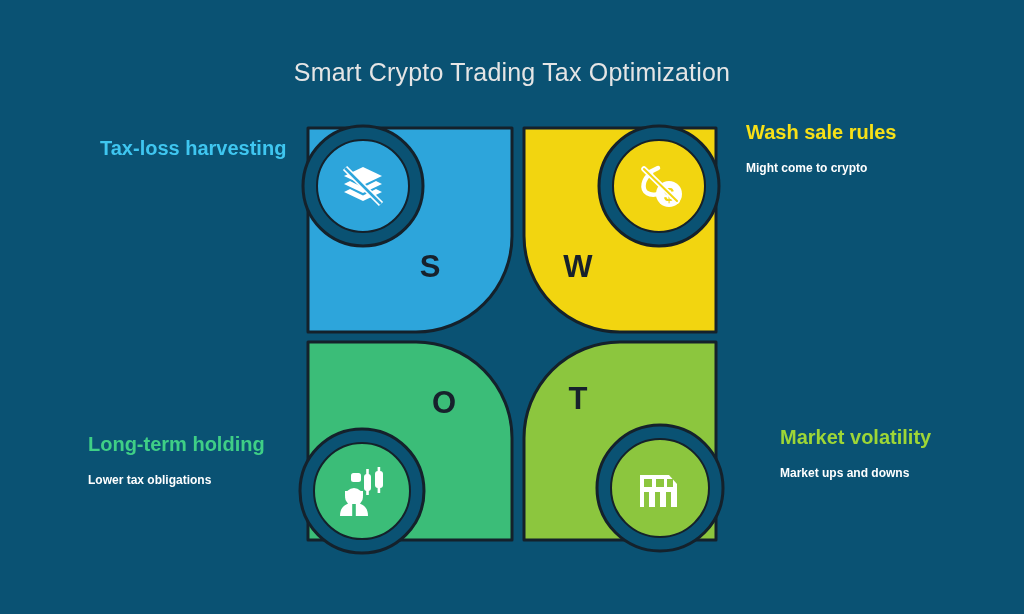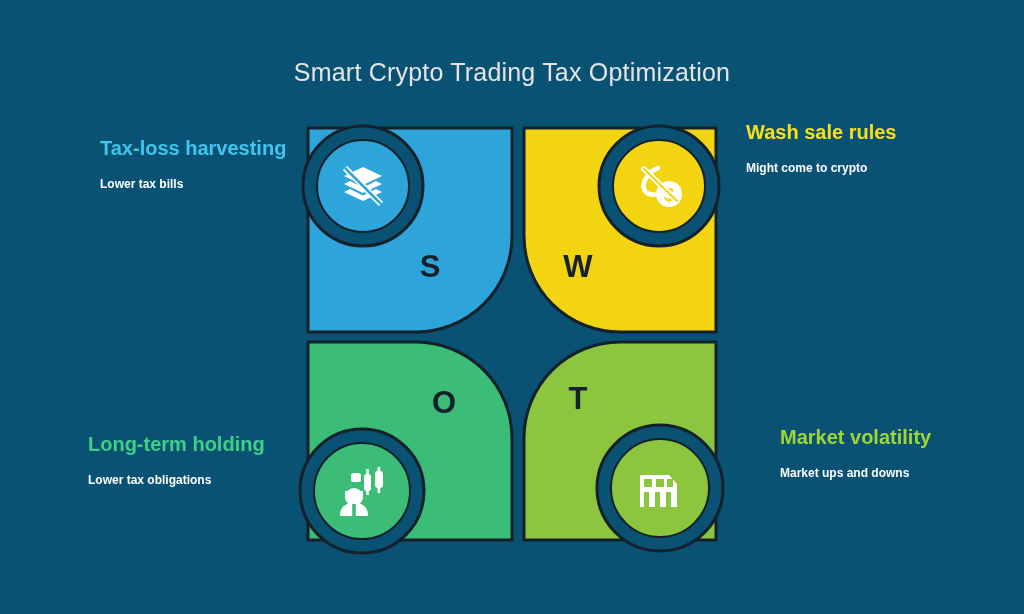--- a/index.html
+++ b/index.html
@@ -223,21 +223,20 @@
           <rect x="24" y="33" width="5" height="15"></rect>
           <rect x="35" y="33" width="5" height="15"></rect>
           <rect x="36" y="20" width="6" height="8"></rect>
         </g>
       </svg>
     </span>
   </div>
 
   <div class="label tl">
     <p class="heading" style="color:#3fc6f0">Tax-loss harvesting</p>
-    <p class="sub">Lower tax bills</p>
   </div>
 
   <div class="label tr">
     <p class="heading" style="color:#f7e017">Wash sale rules</p>
     <p class="sub">Might come to crypto</p>
   </div>
 
   <div class="label bl">
     <p class="heading" style="color:#3fcf86">Long-term holding</p>
     <p class="sub">Lower tax obligations</p>

